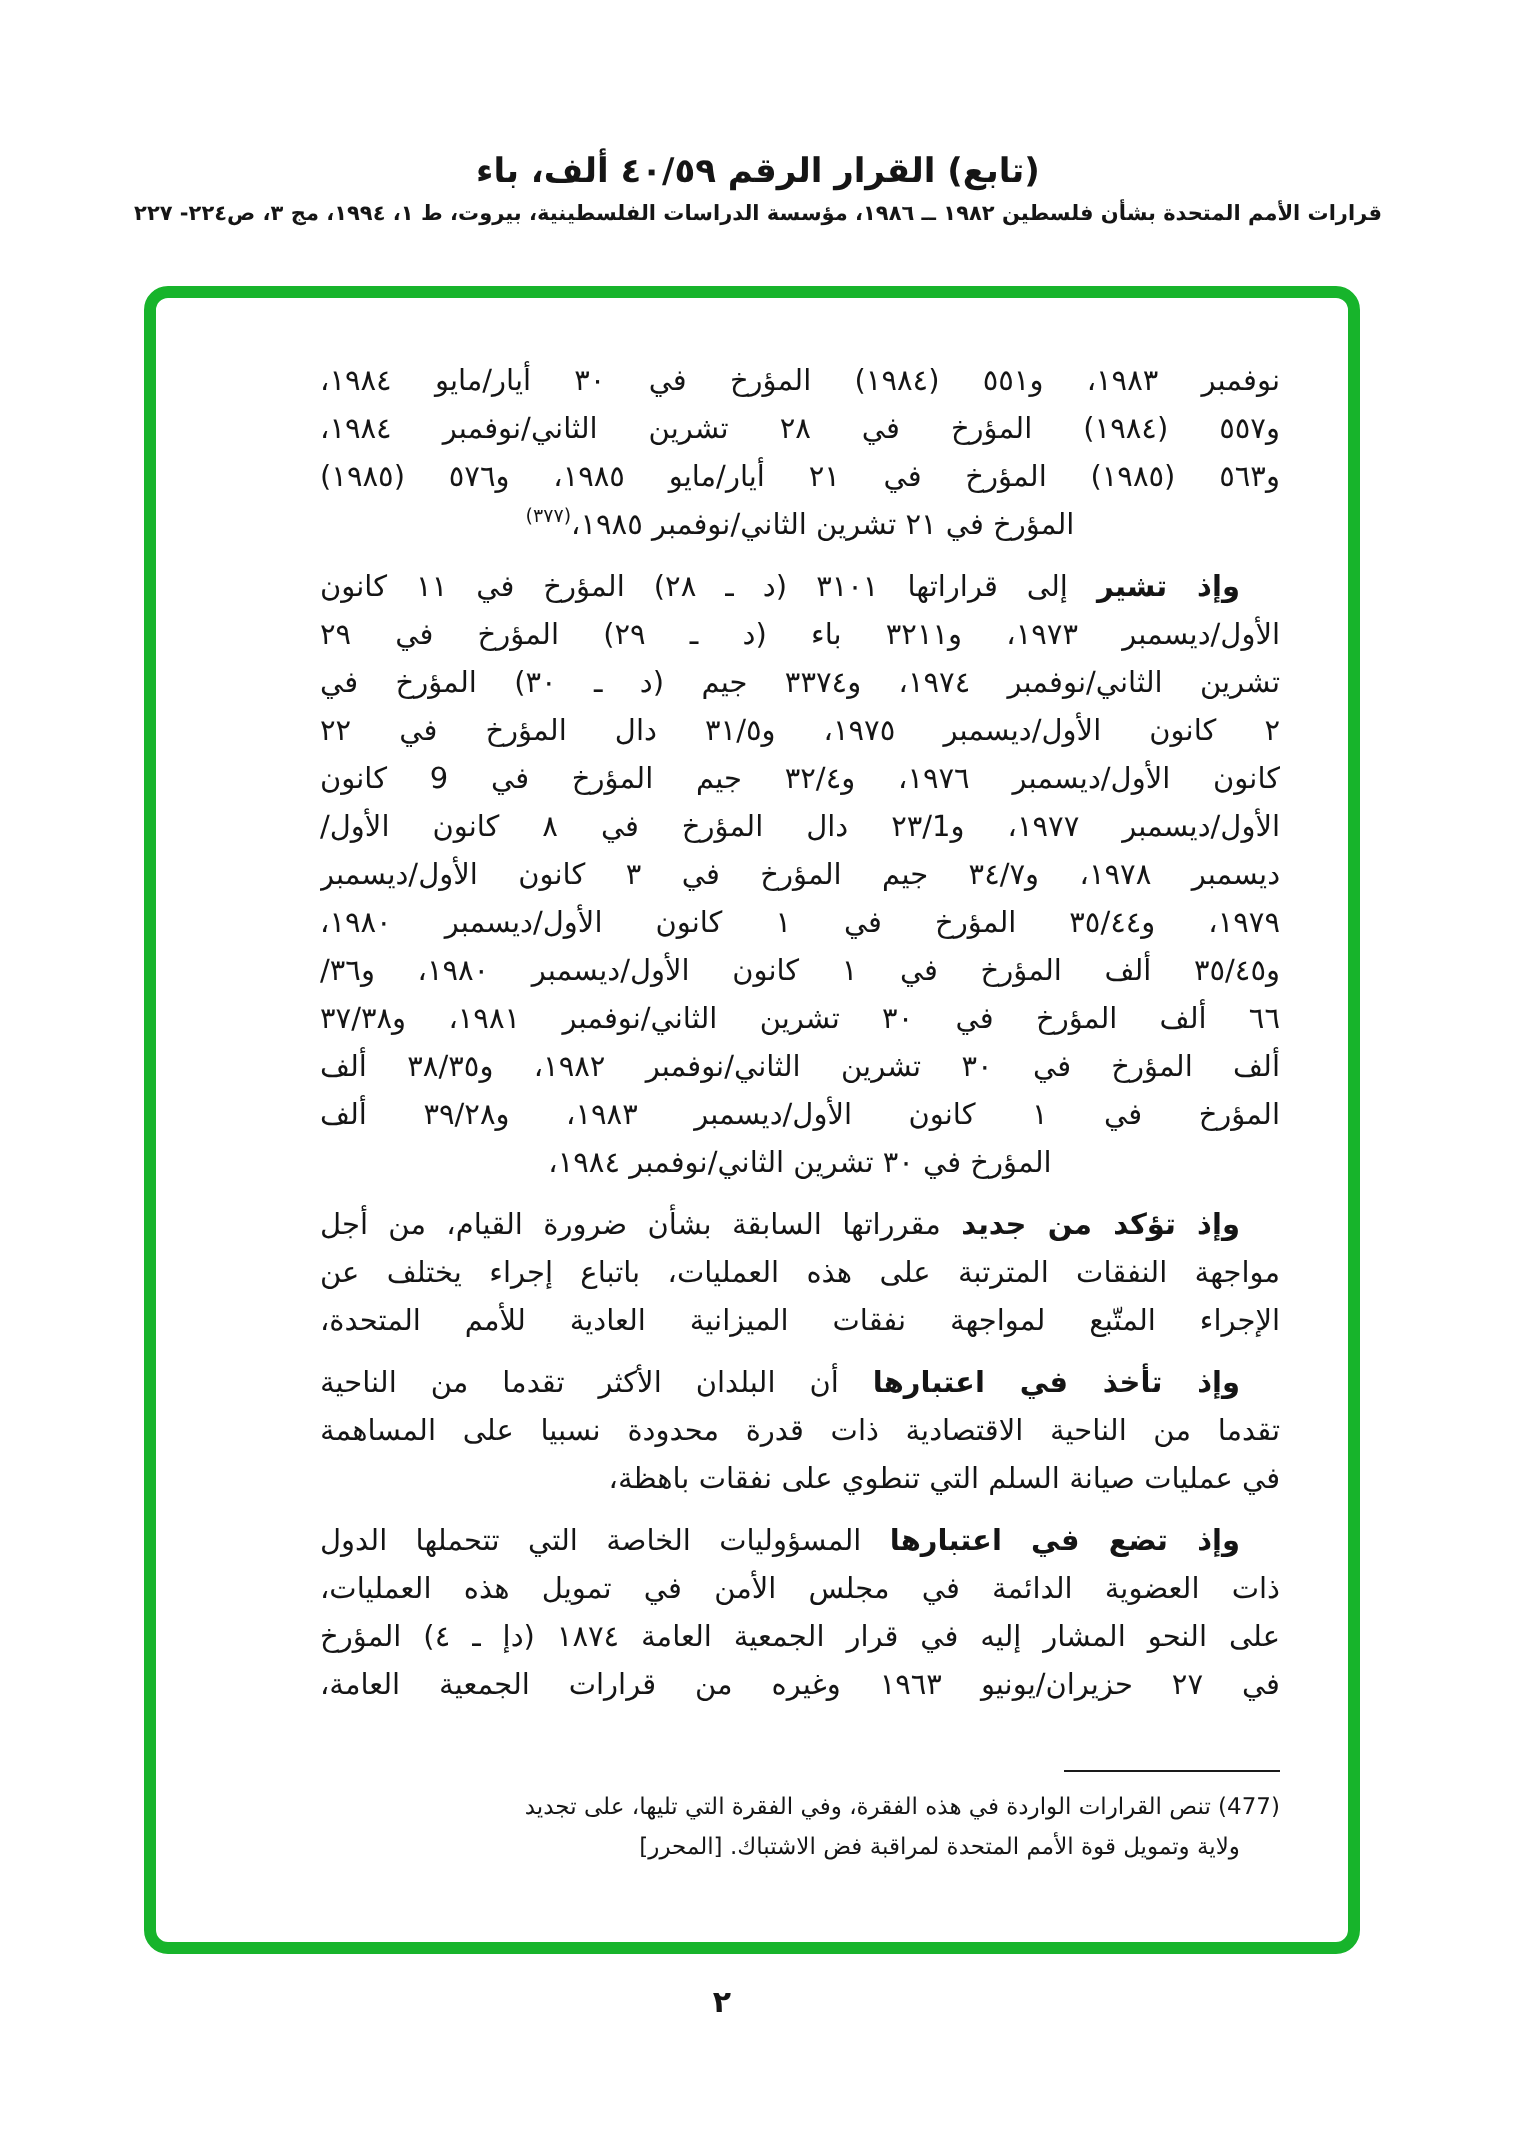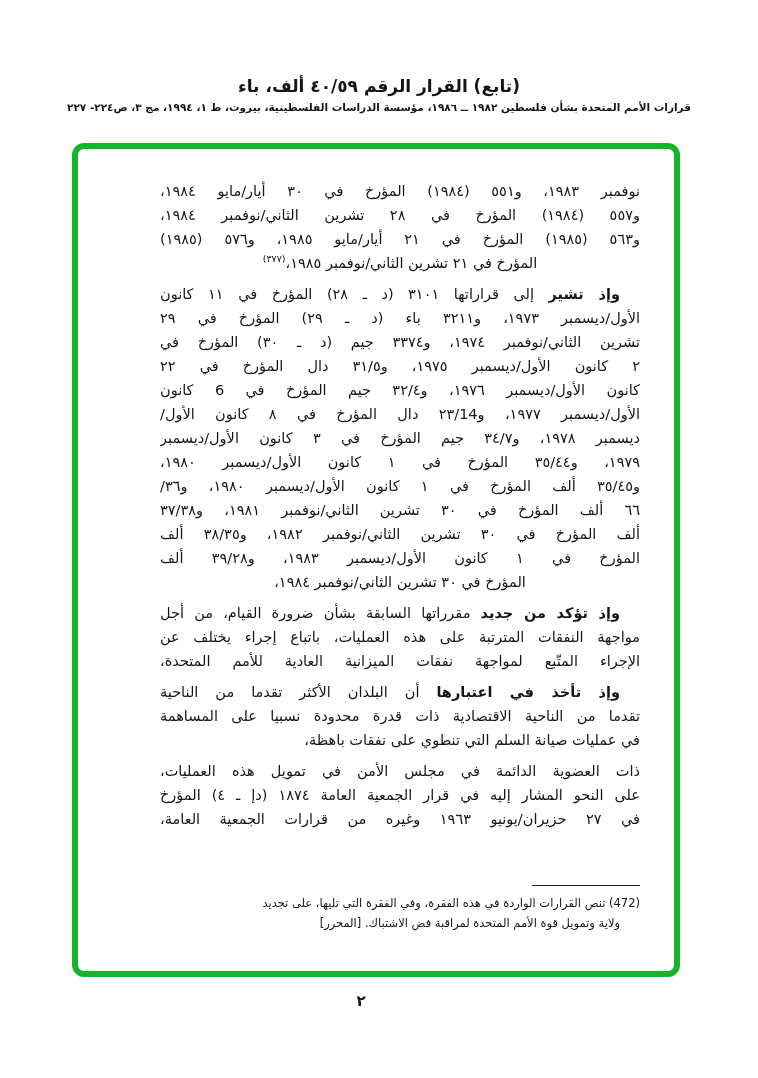--- a/index.html
+++ b/index.html
@@ -55,49 +55,50 @@
           <div class="line">نوفمبر ١٩٨٣، و٥٥١ (١٩٨٤) المؤرخ في ٣٠ أيار/مايو ١٩٨٤،</div>
           <div class="line">و٥٥٧ (١٩٨٤) المؤرخ في ٢٨ تشرين الثاني/نوفمبر ١٩٨٤،</div>
           <div class="line">و٥٦٣ (١٩٨٥) المؤرخ في ٢١ أيار/مايو ١٩٨٥، و٥٧٦ (١٩٨٥)</div>
           <div class="line align-center">المؤرخ في ٢١ تشرين الثاني/نوفمبر ١٩٨٥،<sup>(٣٧٧)</sup></div>
         </div>
         <div class="para">
           <div class="line" style="text-indent: 20px;"><span class="lead">وإذ تشير</span> إلى قراراتها ٣١٠١ (د ـ ٢٨) المؤرخ في ١١ كانون</div>
           <div class="line">الأول/ديسمبر ١٩٧٣، و٣٢١١ باء (د ـ ٢٩) المؤرخ في ٢٩</div>
           <div class="line">تشرين الثاني/نوفمبر ١٩٧٤، و٣٣٧٤ جيم (د ـ ٣٠) المؤرخ في</div>
           <div class="line">٢ كانون الأول/ديسمبر ١٩٧٥، و٣١/٥ دال المؤرخ في ٢٢</div>
-          <div class="line">كانون الأول/ديسمبر ١٩٧٦، و٣٢/٤ جيم المؤرخ في 6 كانون</div>
-          <div class="line">الأول/ديسمبر ١٩٧٧، و٢٣/14 دال المؤرخ في ٨ كانون الأول/</div>
+          <div class="line">كانون الأول/ديسمبر ١٩٧٦، و٣٢/٤ جيم المؤرخ في 9 كانون</div>
+          <div class="line">الأول/ديسمبر ١٩٧٧، و٢٣/1 دال المؤرخ في ٨ كانون الأول/</div>
           <div class="line">ديسمبر ١٩٧٨، و٣٤/٧ جيم المؤرخ في ٣ كانون الأول/ديسمبر</div>
           <div class="line">١٩٧٩، و٣٥/٤٤ المؤرخ في ١ كانون الأول/ديسمبر ١٩٨٠،</div>
           <div class="line">و٣٥/٤٥ ألف المؤرخ في ١ كانون الأول/ديسمبر ١٩٨٠، و٣٦/</div>
           <div class="line">٦٦ ألف المؤرخ في ٣٠ تشرين الثاني/نوفمبر ١٩٨١، و٣٧/٣٨</div>
           <div class="line">ألف المؤرخ في ٣٠ تشرين الثاني/نوفمبر ١٩٨٢، و٣٨/٣٥ ألف</div>
           <div class="line">المؤرخ في ١ كانون الأول/ديسمبر ١٩٨٣، و٣٩/٢٨ ألف</div>
           <div class="line align-center">المؤرخ في ٣٠ تشرين الثاني/نوفمبر ١٩٨٤،</div>
         </div>
         <div class="para">
           <div class="line" style="text-indent: 20px;"><span class="lead">وإذ تؤكد من جديد</span> مقرراتها السابقة بشأن ضرورة القيام، من أجل</div>
           <div class="line">مواجهة النفقات المترتبة على هذه العمليات، باتباع إجراء يختلف عن</div>
           <div class="line">الإجراء المتّبع لمواجهة نفقات الميزانية العادية للأمم المتحدة،</div>
         </div>
         <div class="para">
           <div class="line" style="text-indent: 20px;"><span class="lead">وإذ تأخذ في اعتبارها</span> أن البلدان الأكثر تقدما من الناحية</div>
           <div class="line">تقدما من الناحية الاقتصادية ذات قدرة محدودة نسبيا على المساهمة</div>
           <div class="line align-right">في عمليات صيانة السلم التي تنطوي على نفقات باهظة،</div>
         </div>
         <div class="para">
+          <div class="line" style="text-indent: 20px;"><span class="lead">وإذ تضع في اعتبارها</span> المسؤوليات الخاصة التي تتحملها الدول</div>
           <div class="line">ذات العضوية الدائمة في مجلس الأمن في تمويل هذه العمليات،</div>
           <div class="line">على النحو المشار إليه في قرار الجمعية العامة ١٨٧٤ (دإ ـ ٤) المؤرخ</div>
           <div class="line">في ٢٧ حزيران/يونيو ١٩٦٣ وغيره من قرارات الجمعية العامة،</div>
         </div>
       </div>
 
     <div class="footnote">
       <div class="fn-rule"></div>
-      <div class="fn-line">(472) تنص القرارات الواردة في هذه الفقرة، وفي الفقرة التي تليها، على تجديد</div>
+      <div class="fn-line">(477) تنص القرارات الواردة في هذه الفقرة، وفي الفقرة التي تليها، على تجديد</div>
       <div class="fn-line indent">ولاية وتمويل قوة الأمم المتحدة لمراقبة فض الاشتباك. [المحرر]</div>
     </div>
   </div>
 
   <div class="page-number">٢</div>
 
 </div>
 
 </body></html>

